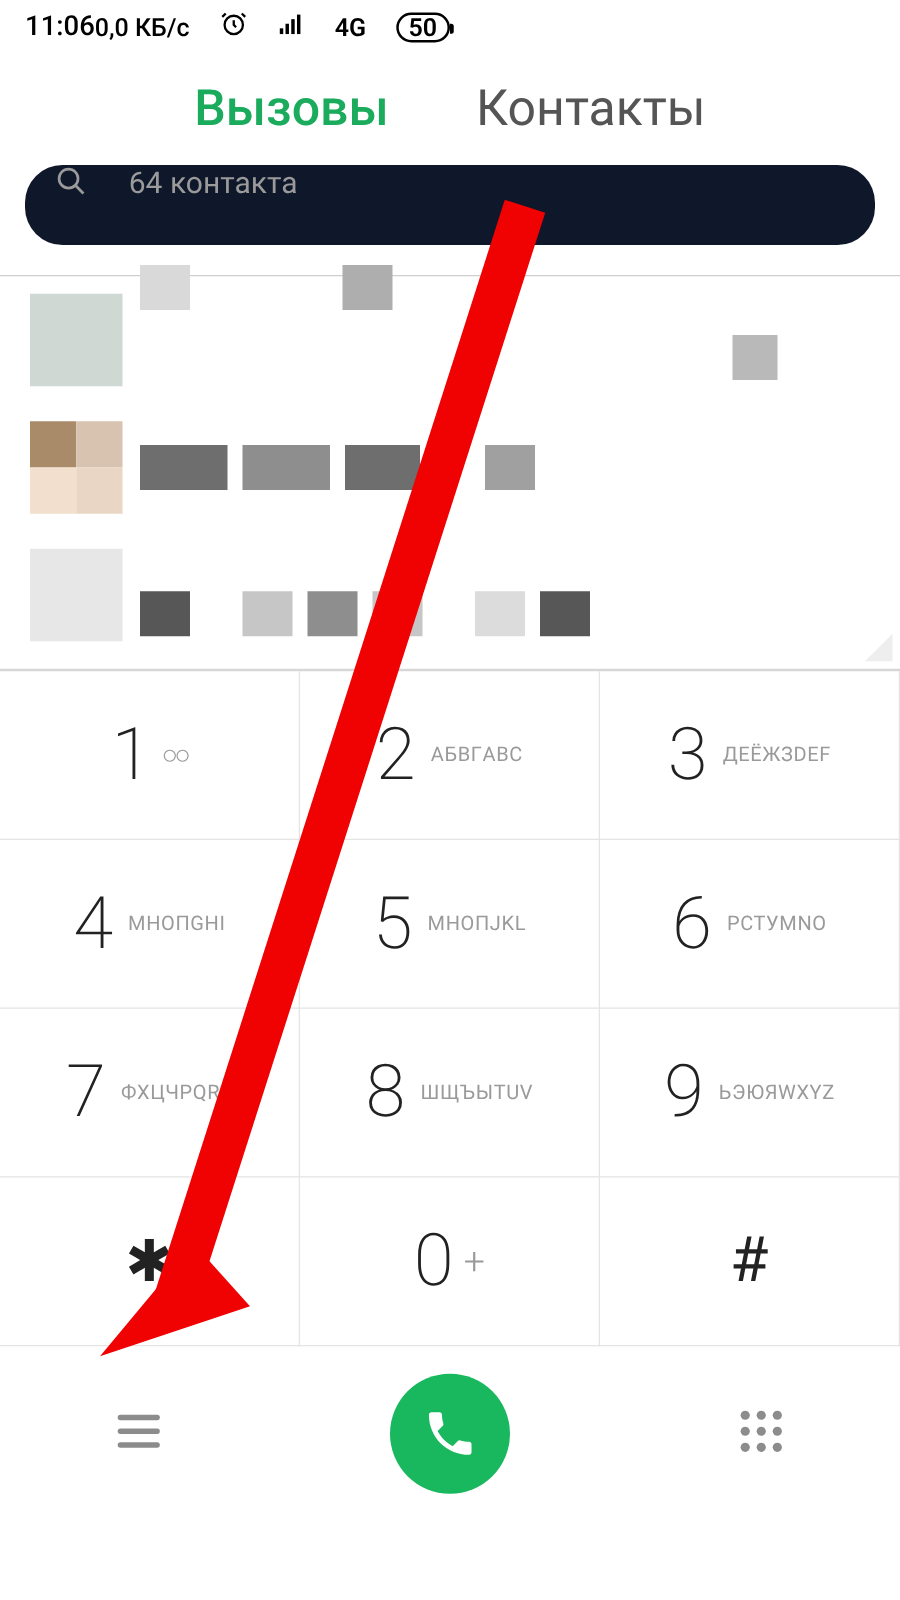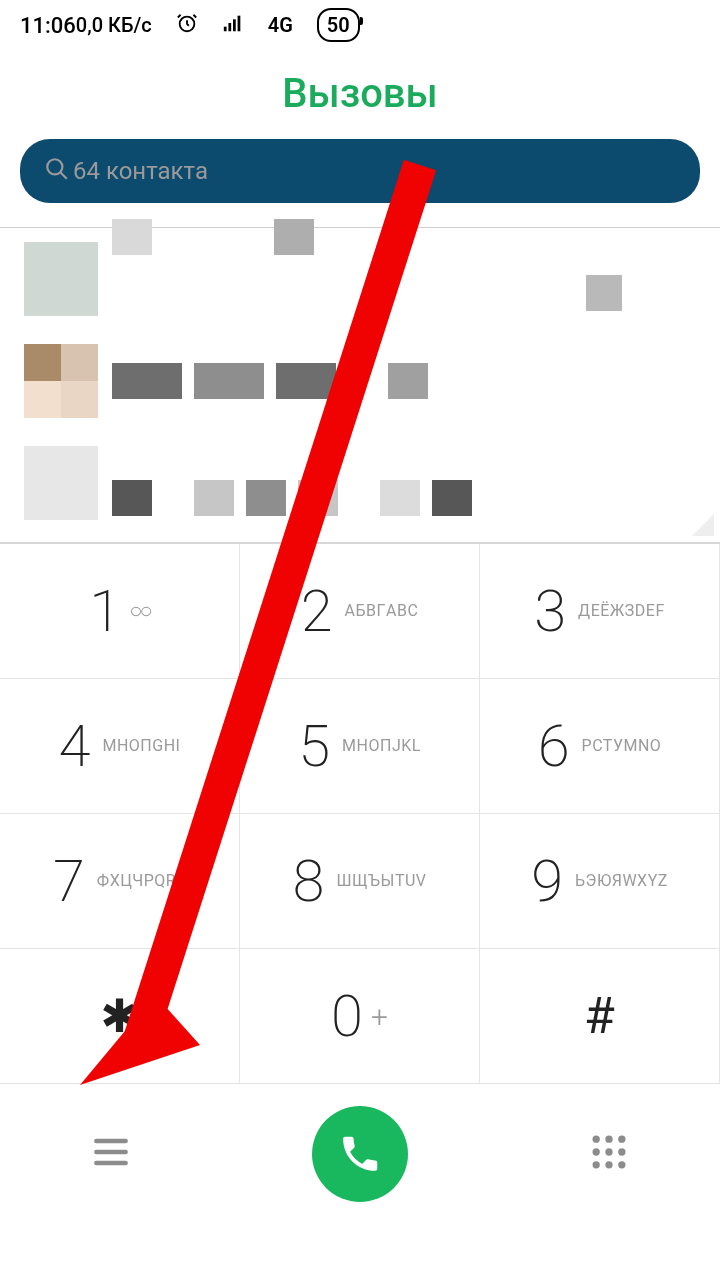--- a/index.html
+++ b/index.html
@@ -1,25 +1,25 @@
 <!DOCTYPE html>
 <html><head>
 <meta charset="utf-8">
 <style>
   * { box-sizing: border-box; margin: 0; padding: 0; }
   html, body { width: 720px; height: 1280px; font-family: -apple-system, Roboto, sans-serif; background: #fff; overflow: hidden; position: relative; }
   .status-bar { display: flex; align-items: center; padding: 8px 20px 4px; font-size: 22px; font-weight: 500; color: #000; }
   .status-right { display: flex; align-items: center; gap: 24px; }
   .status-right span { font-size: 20px; }
-  .battery-pill { display:inline-flex; align-items:center; justify-content:center; border:2px solid #000; border-radius: 14px; padding: 0 8px; height: 34px; font-size: 16px; font-weight:600; position: relative; }
+  .battery-pill { display:inline-flex; align-items:center; justify-content:center; border:2px solid #000; border-radius: 14px; padding: 0 8px; height: 24px; font-size: 16px; font-weight:600; position: relative; }
   .battery-pill::after { content:""; position:absolute; right:-5px; top:7px; width:3px; height:8px; background:#000; border-radius:0 2px 2px 0; }
   .tabs { display: flex; justify-content: center; gap: 70px; padding: 24px 0 18px; }
   .tab { font-size: 40px; color: #555; }
   .tab.active { color: #1aab5c; font-weight: 500; }
-  .search-row { margin: 4px 20px 0; background: #0c4a6e; border-radius: 30px; height: 64px; display: flex; align-items: center; padding: 0 24px; gap: 3px; }
+  .search-row { margin: 4px 20px 0; background: #0f172a; border-radius: 30px; height: 64px; display: flex; padding: 0 24px; gap: 33px; }
   .search-row .icon svg { width: 26px; height: 26px; }
   .search-row .ph { color: #9a9a9a; font-size: 24px; }
   .list-area { margin-top: 24px; border-top: 1px solid #cfcfcf; }
   .row { display:flex; align-items:center; gap: 14px; padding: 14px 24px; position: relative; }
   .avatar { width: 74px; height: 74px; background:#cfd8d3; }
   .avatar.px { background: none; display:grid; grid-template-columns:1fr 1fr; grid-template-rows:1fr 1fr; }
   .avatar.px div:nth-child(1){background:#a98b6a;} .avatar.px div:nth-child(2){background:#d7c3af;}
   .avatar.px div:nth-child(3){background:#f2dfce;} .avatar.px div:nth-child(4){background:#e9d6c4;}
   .blur-blocks { display:flex; gap: 12px; flex-wrap: wrap; }
   .bb { height: 36px; }
@@ -58,20 +58,21 @@
           <rect x="17" y="4" width="3" height="17"></rect>
         </svg>
     </span>
     <span style="font-weight:600">4G</span>
     <span class="battery-pill">50</span>
   </div>
 </div>
 
 <div class="tabs">
   <div class="tab active">Вызовы</div>
+  <div class="tab">Контакты</div>
 </div>
 
 <div class="search-row">
   <span class="icon">
     <svg viewBox="0 0 24 24" fill="none" stroke="#9a9a9a" stroke-width="2">
         <circle cx="10" cy="10" r="7"></circle>
         <path d="M21 21l-6-6"></path>
       </svg>
   </span>
   <span class="ph">64 контакта</span>

